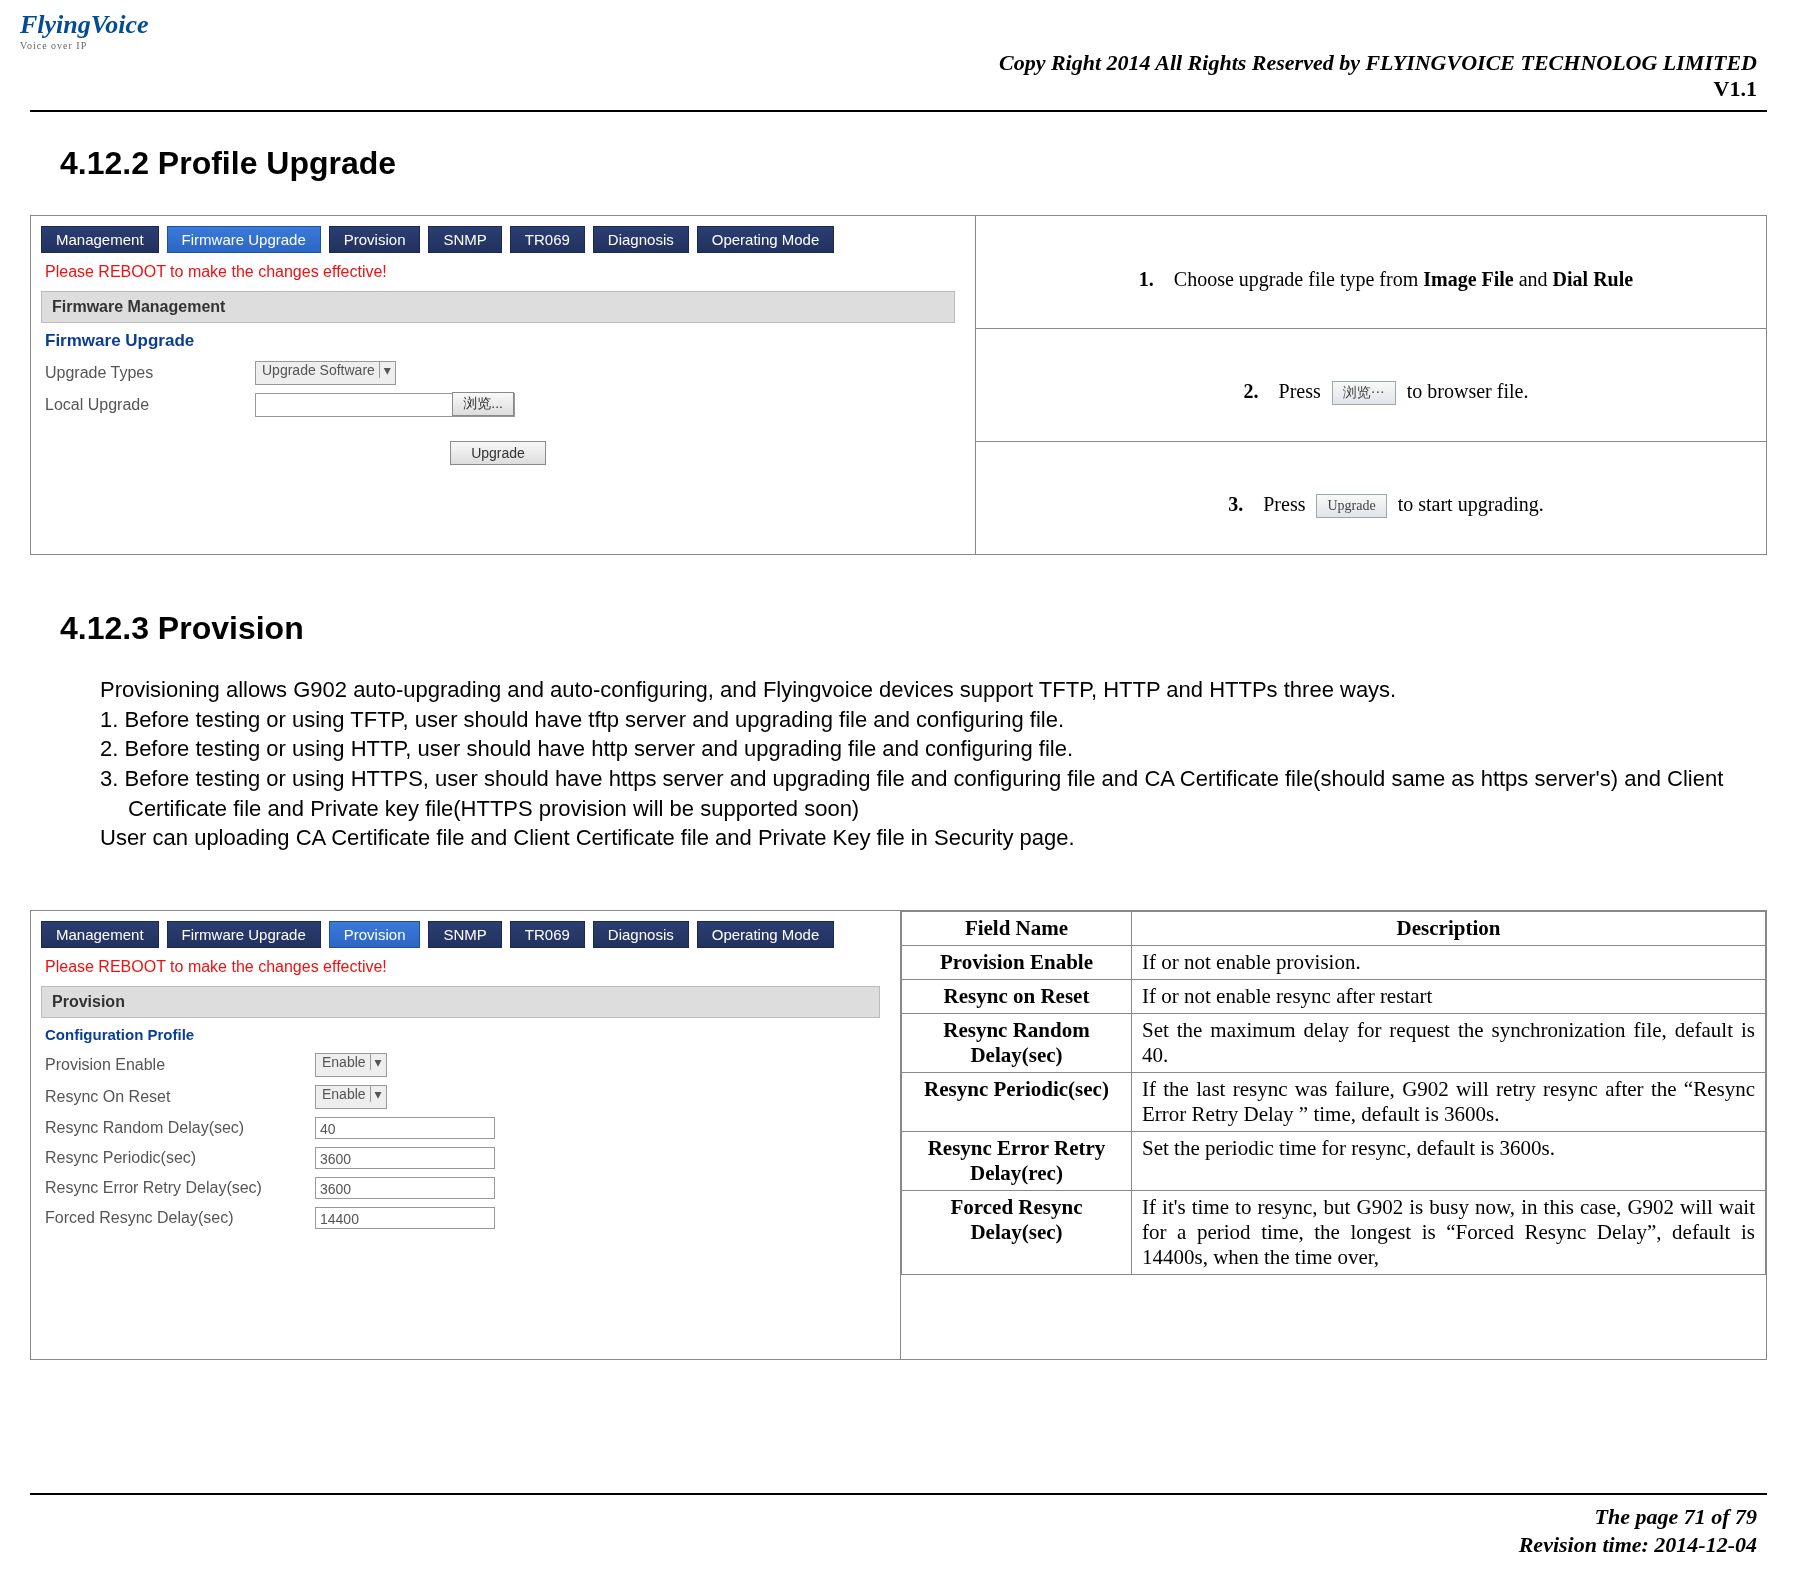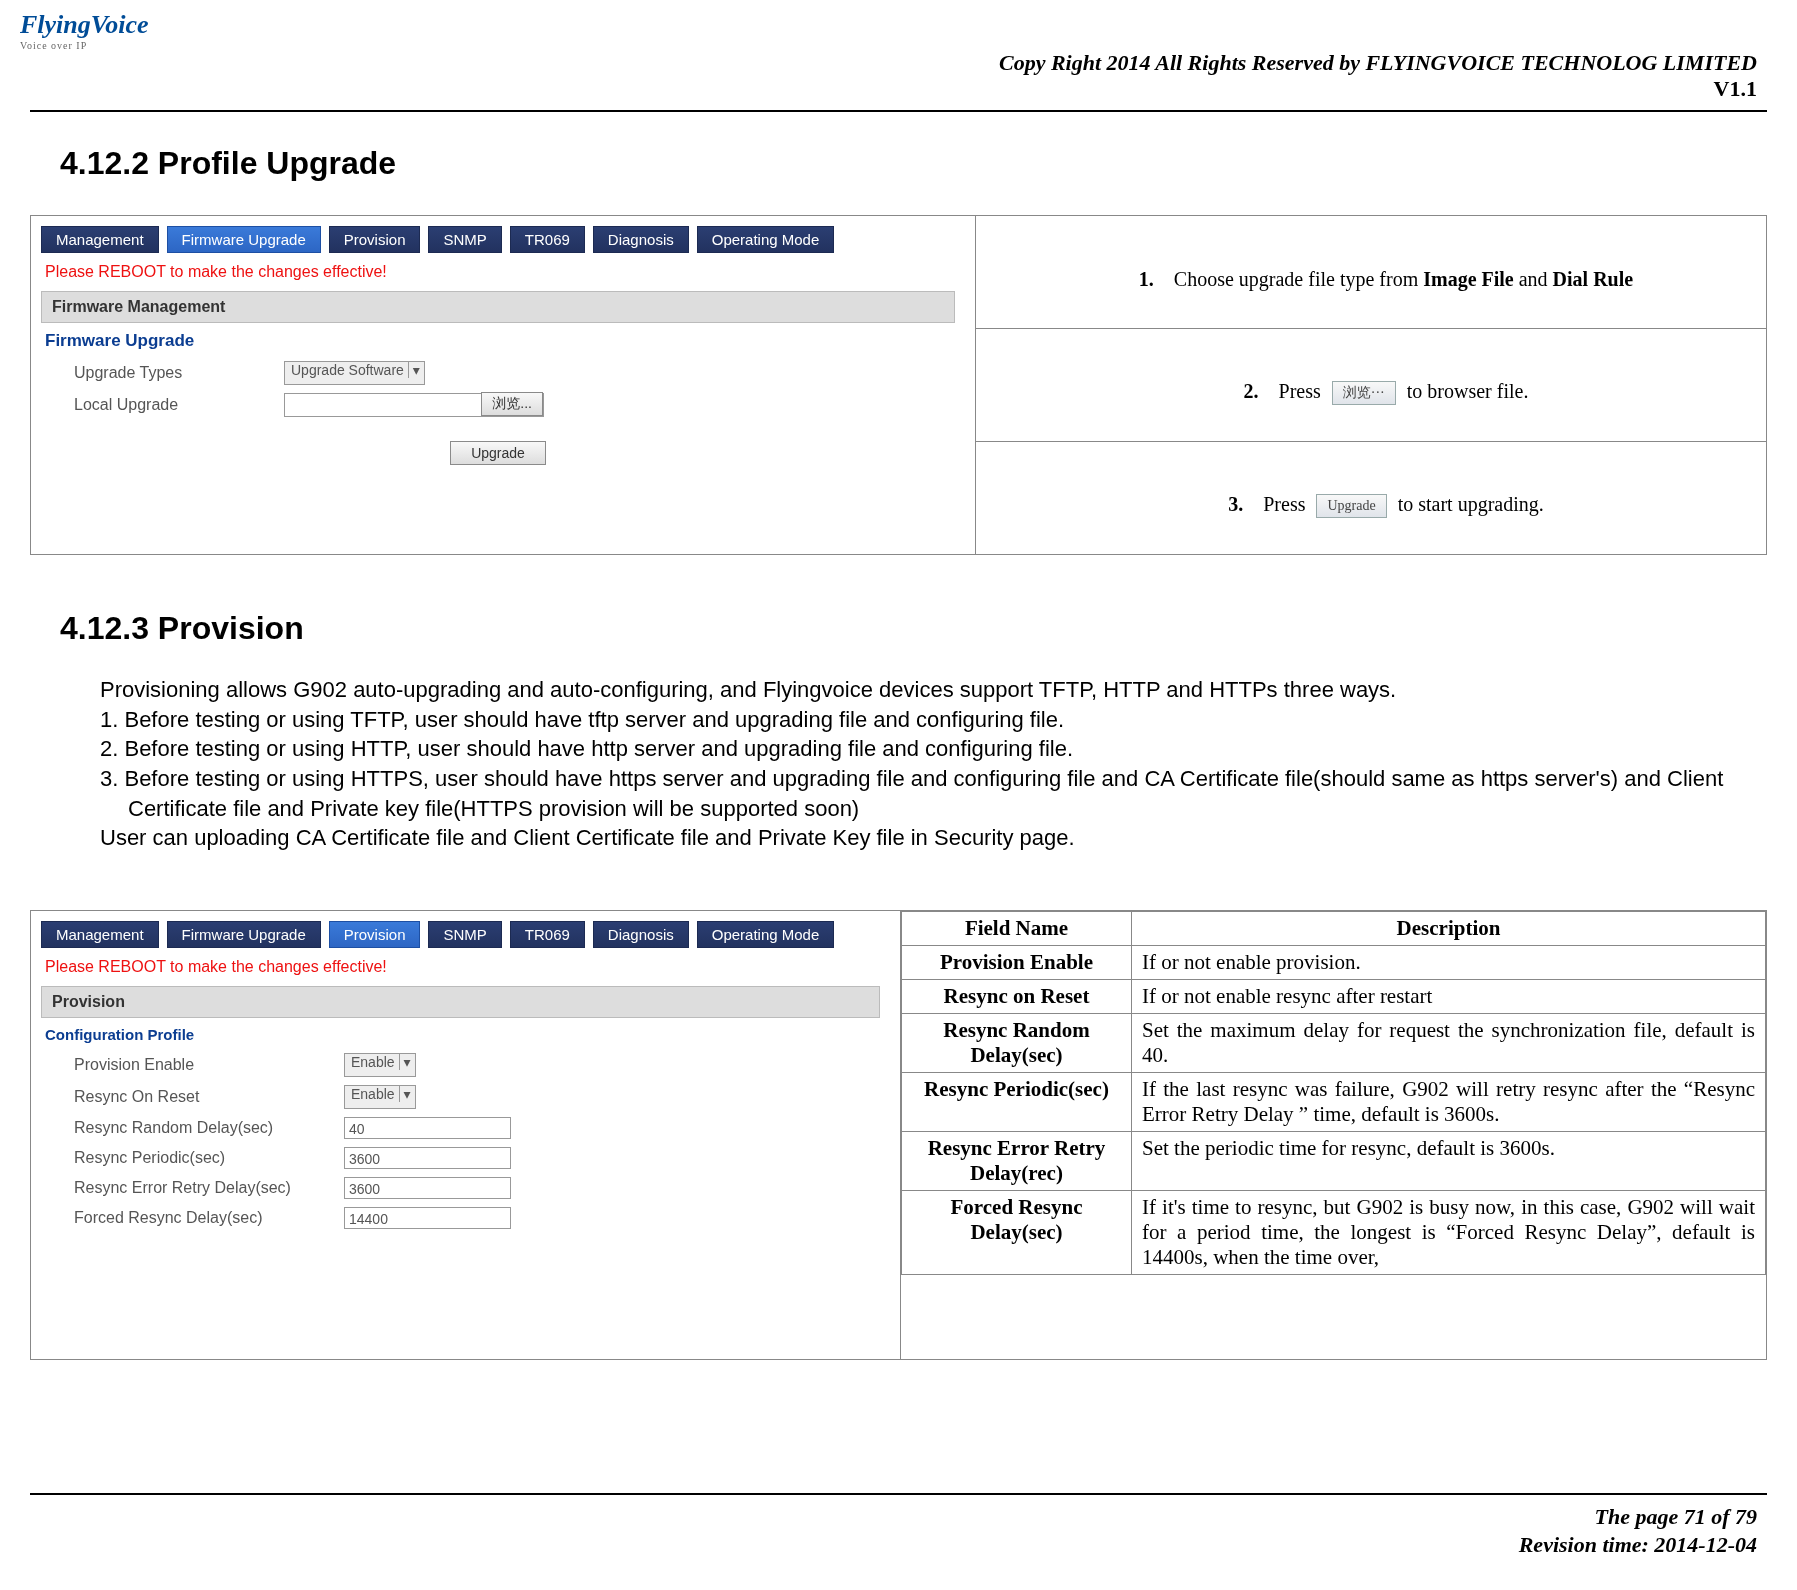--- a/index.html
+++ b/index.html
@@ -89,21 +89,20 @@
     font-weight:bold;
     padding:8px 4px 6px;
   }
   .form-row {
     display:flex;
     align-items:center;
     gap:10px;
     padding:4px 4px;
     color:#555;
     font-size:16px;
-    margin-left:29px;
   }
   .form-row label { width:200px; }
   .dd {
     display:inline-flex;
     align-items:flex-start;
     border:1px solid #999;
     background:#eee;
     height:24px;
     padding:0 4px 0 6px;
     font-size:14px;
@@ -216,21 +215,21 @@
     width:230px;
   }
   .desc-table td.desc {
     text-align:justify;
   }
   .input-box {
     display:inline-block;
     border:1px solid #999;
     background:#fff;
     height:22px;
-    width:167px;
+    width:180px;
     padding:0 4px;
     font-size:14px;
     line-height:22px;
   }
 
   
   .rule-bottom {
     position:absolute;
     bottom:95px; left:30px; right:30px;
     height:2px; background:#000;

